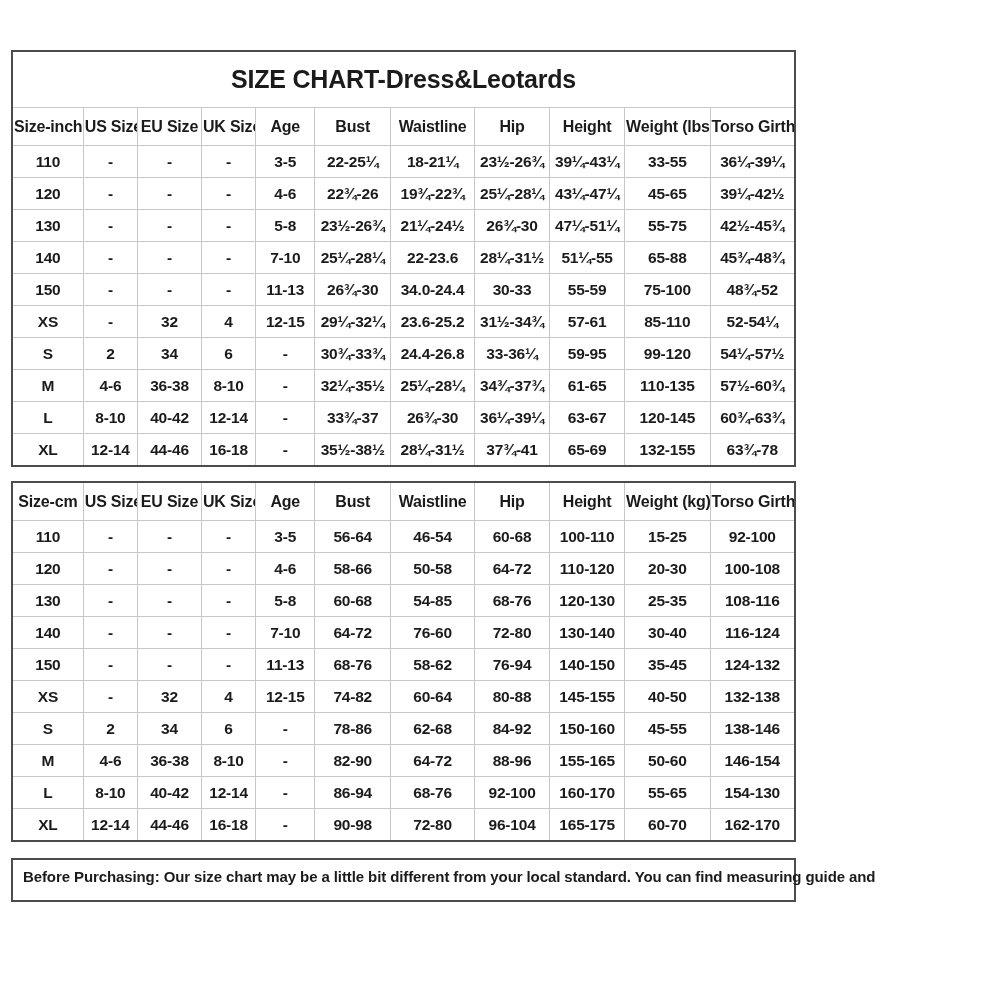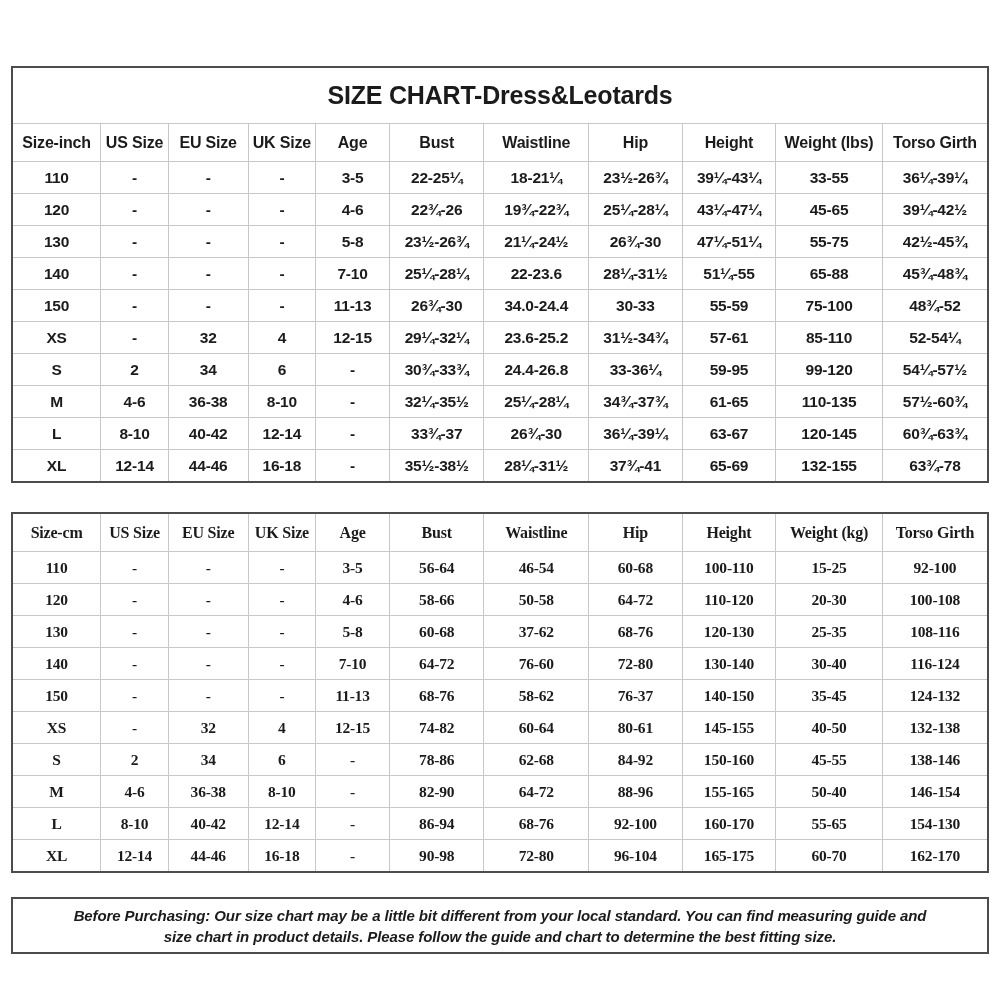--- a/index.html
+++ b/index.html
@@ -11,22 +11,22 @@
   .page {
     position: relative;
     width: 1000px;
     height: 1000px;
     background: var(--bg, #ffffff);
     overflow: hidden;
   }
   .content {
     position: absolute;
     left: 11px;
-    top: 66px;
-    width: 978px;
+    top: 50px;
+    width: 785px;
   }
   .box {
     border: 2px solid var(--frame, #4c4c4c);
     background: var(--bg, #ffffff);
     box-sizing: border-box;
   }
   .chart-title {
     height: 55px;
     line-height: 55px;
     text-align: center;
@@ -62,26 +62,25 @@
     font-size: 15.5px;
   }
   
   table.size-table thead th { border-top: none; text-align: center; }
   table.size-table th:first-child,
   table.size-table td:first-child { border-left: none; }
   table.size-table th:last-child,
   table.size-table td:last-child { border-right: none; }
   table.size-table tbody tr:last-child td { border-bottom: none; }
 
-  .box-cm { margin-top: 29px; font-family: Liberation Serif, serif; }
+  .box-cm { margin-top: 14px; }
   .box-footer {
-    margin-top: 24px;
-    padding: 6px 10px 5px 10px;
+    margin-top: 16px;
+    padding: 6px 10px 13px 10px;
     text-align: center;
-    font-style: italic;
   }
   .footer-line {
     font-size: 15px;
     font-weight: bold;
     line-height: 21px;
     color: var(--text, #1b1b1b);
     letter-spacing: -0.1px;
     white-space: nowrap;
   }
 </style>
@@ -314,21 +313,21 @@
               <td>20-30</td>
               <td>100-108</td>
             </tr>
             <tr>
               <td>130</td>
               <td>-</td>
               <td>-</td>
               <td>-</td>
               <td>5-8</td>
               <td>60-68</td>
-              <td>37-62</td>
+              <td>54-85</td>
               <td>68-76</td>
               <td>120-130</td>
               <td>25-35</td>
               <td>108-116</td>
             </tr>
             <tr>
               <td>140</td>
               <td>-</td>
               <td>-</td>
               <td>-</td>
@@ -341,34 +340,34 @@
               <td>116-124</td>
             </tr>
             <tr>
               <td>150</td>
               <td>-</td>
               <td>-</td>
               <td>-</td>
               <td>11-13</td>
               <td>68-76</td>
               <td>58-62</td>
-              <td>76-37</td>
+              <td>76-94</td>
               <td>140-150</td>
               <td>35-45</td>
               <td>124-132</td>
             </tr>
             <tr>
               <td>XS</td>
               <td>-</td>
               <td>32</td>
               <td>4</td>
               <td>12-15</td>
               <td>74-82</td>
               <td>60-64</td>
-              <td>80-61</td>
+              <td>80-88</td>
               <td>145-155</td>
               <td>40-50</td>
               <td>132-138</td>
             </tr>
             <tr>
               <td>S</td>
               <td>2</td>
               <td>34</td>
               <td>6</td>
               <td>-</td>
@@ -382,21 +381,21 @@
             <tr>
               <td>M</td>
               <td>4-6</td>
               <td>36-38</td>
               <td>8-10</td>
               <td>-</td>
               <td>82-90</td>
               <td>64-72</td>
               <td>88-96</td>
               <td>155-165</td>
-              <td>50-40</td>
+              <td>50-60</td>
               <td>146-154</td>
             </tr>
             <tr>
               <td>L</td>
               <td>8-10</td>
               <td>40-42</td>
               <td>12-14</td>
               <td>-</td>
               <td>86-94</td>
               <td>68-76</td>
@@ -417,17 +416,16 @@
               <td>165-175</td>
               <td>60-70</td>
               <td>162-170</td>
             </tr>
           </tbody>
         </table>
     </section>
 
     <section class="box box-footer">
       <div class="footer-line">Before Purchasing: Our size chart may be a little bit different from your local standard. You can find measuring guide and</div>
-      <div class="footer-line">size chart in product details. Please follow the guide and chart to determine the best fitting size.</div>
     </section>
 
   </div>
 </div>
 
 </body></html>

